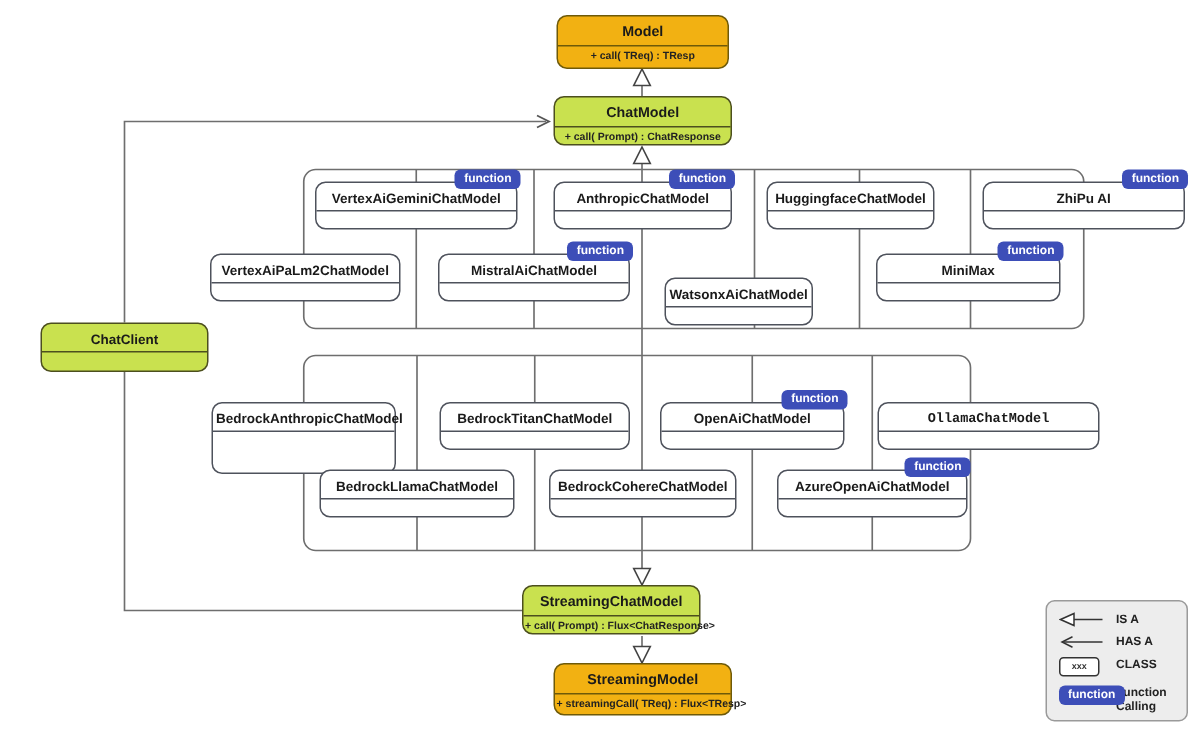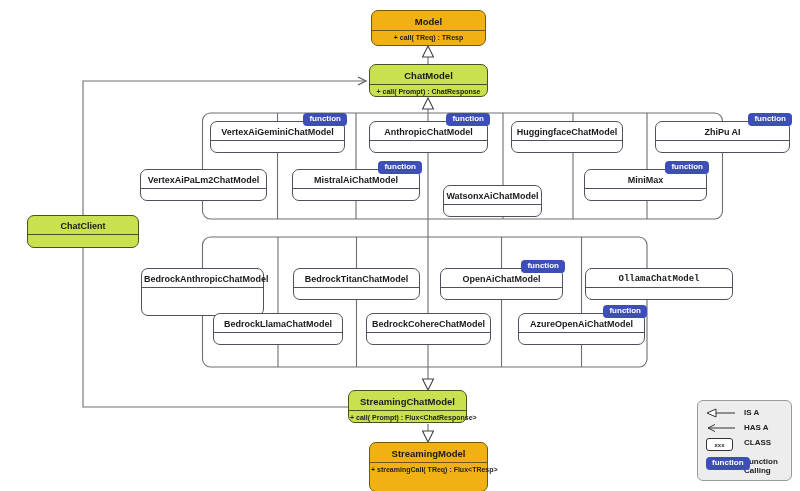--- a/index.html
+++ b/index.html
@@ -24,21 +24,21 @@
   .node.center-col .title { font-size:9.5px; }
 
   .fn-badge { position:absolute; top:-9px; right:-3px; z-index:3;
               background:#3D4EB8; color:#fff; font-size:8px; font-weight:bold;
               line-height:1; padding:2px 6px 3px; border-radius:4px; }
 
   
   .n-model            { left:371px; top:10px;  width:115px; height:36px; }
   .n-chat-model       { left:369px; top:64px;  width:119px; height:33px; }
   .n-streaming-chat   { left:348px; top:390px; width:119px; height:33px; }
-  .n-streaming-model  { left:369px; top:442px; width:119px; height:50px; }
+  .n-streaming-model  { left:369px; top:442px; width:119px; height:35px; }
   .n-chat-client      { left:27px;  top:215px; width:112px; height:33px; }
 
   
   .n-vertex-gemini { left:210px; top:121px; width:135px; height:32px; }
   .n-anthropic     { left:369px; top:121px; width:119px; height:32px; }
   .n-huggingface   { left:511px; top:121px; width:112px; height:32px; }
   .n-zhipu         { left:655px; top:121px; width:135px; height:32px; }
   
   .n-vertex-palm2  { left:140px; top:169px; width:127px; height:32px; }
   .n-mistral       { left:292px; top:169px; width:128px; height:32px; }

